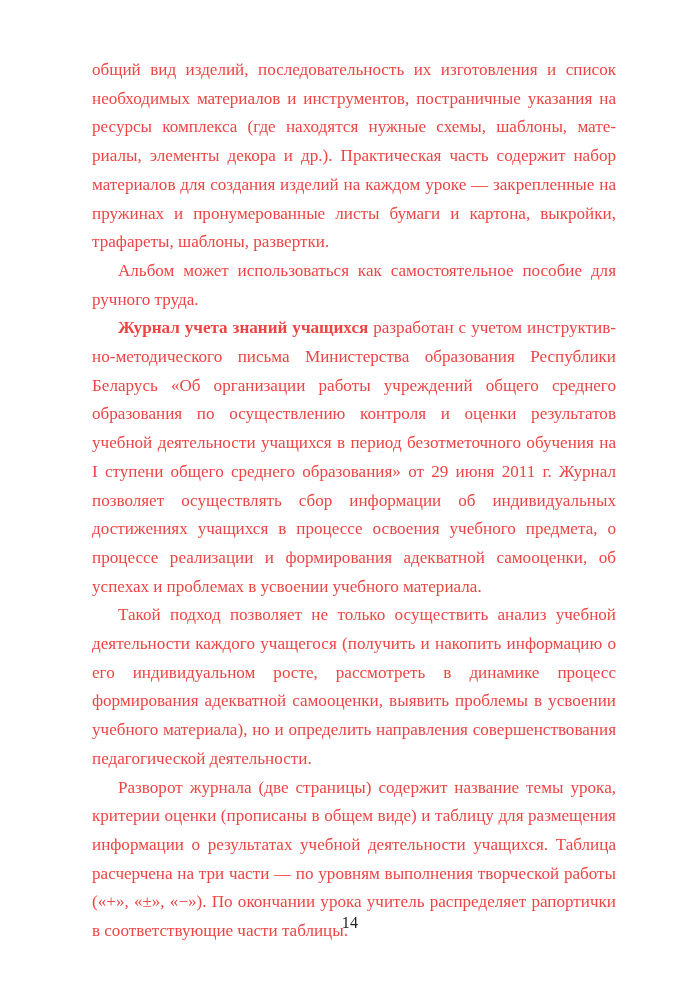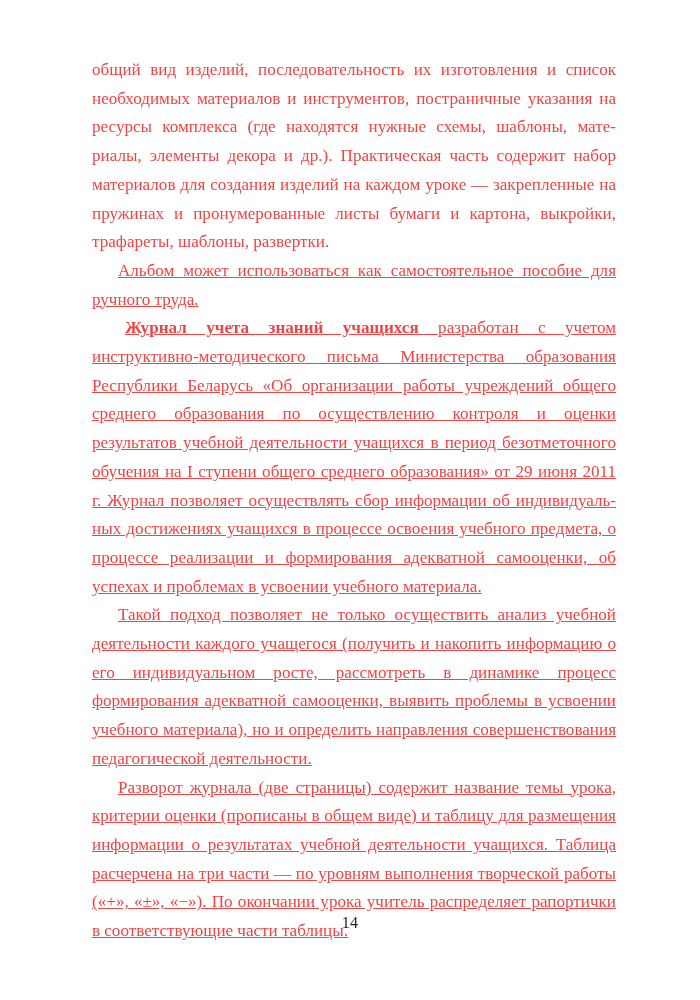--- a/index.html
+++ b/index.html
@@ -29,28 +29,26 @@
     color: #ef4444;
     text-align: justify;
     text-justify: inter-word;
     margin: 0;
     hyphens: manual;
     -webkit-hyphens: manual;
     word-spacing: -0.1px;
   }
   .para + .para {
     margin-top: 0;
-    text-decoration: underline;
   }
   .indent {
     text-indent: 26px;
   }
   .lead-bold {
     font-weight: bold;
-    margin-left: 7px;
   }
   .page-number {
     position: absolute;
     left: 0;
     top: 914px;
     width: 700px;
     text-align: center;
     font-family: Liberation Serif, serif;
     font-size: 16px;
     color: #232323;

